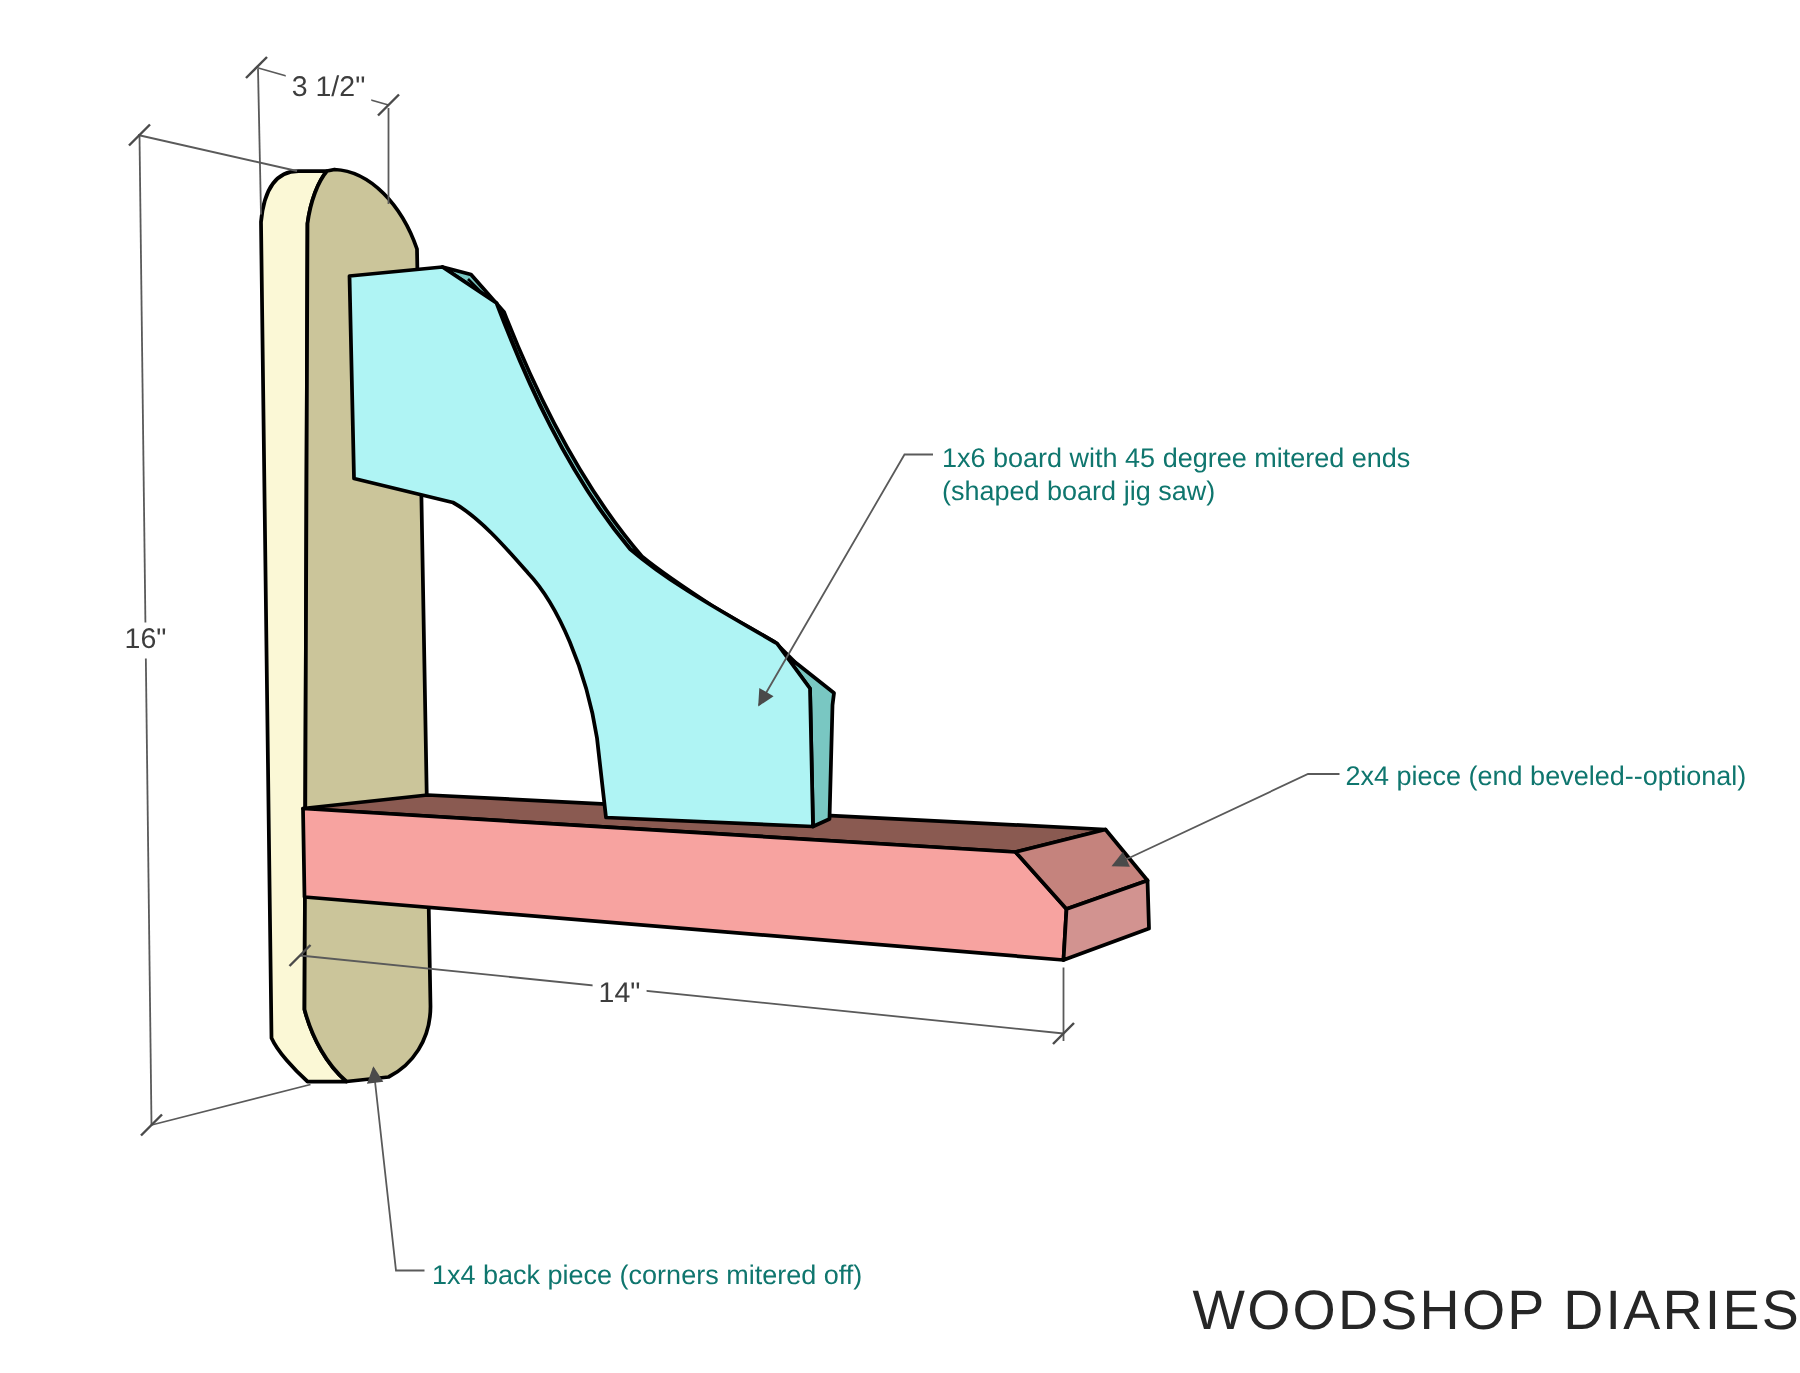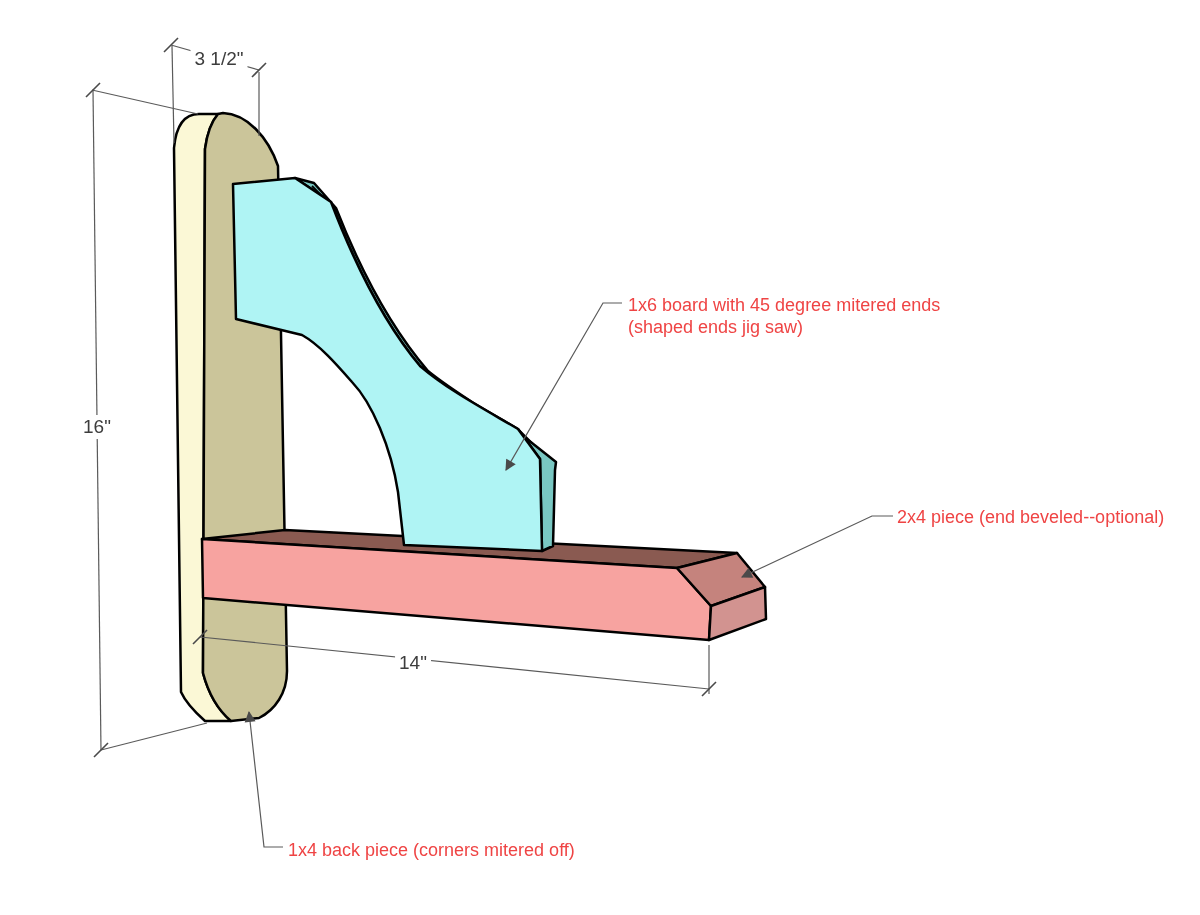--- a/index.html
+++ b/index.html
@@ -1,19 +1,19 @@
 <!DOCTYPE html>
 <html><head>
 <meta charset="utf-8">
 <style>
   html,body{margin:0;padding:0;background:#fff;}
   .canvas{position:relative;width:1200px;height:915px;background:#ffffff;overflow:hidden;
           font-family:"Liberation Sans","DejaVu Sans",sans-serif;}
   svg{position:absolute;left:0;top:0;}
-  .txt{position:absolute;color:#ef4444;font-size:18px;line-height:22px;white-space:nowrap;}
+  .txt{position:absolute;color:#0f766e;font-size:18px;line-height:22px;white-space:nowrap;}
   .dim{position:absolute;color:#3d3d3d;font-size:19px;background:#ffffff;padding:1px 4px;
        transform:translate(-50%,-50%);white-space:nowrap;}
   .logo{position:absolute;left:795px;top:853px;color:#262626;font-size:37px;font-weight:300;
         letter-spacing:1.5px;white-space:nowrap;}
   .shape{stroke:#000;stroke-width:2.5;stroke-linejoin:round;}
   .inner{stroke:#000;stroke-width:1.8;fill:none;}
   .dimline{stroke:#5a5a5a;stroke-width:1.2;fill:none;}
   .tick{stroke:#4a4a4a;stroke-width:1.6;}
 </style>
 </head>
@@ -82,19 +82,20 @@
     <polyline class="dimline" points="893,516 872,516 742,577" marker-end="url(#arrow)"></polyline>
     <polyline class="dimline" points="283,847 264,847 249,712" marker-end="url(#arrow)"></polyline>
   </svg>
 
   <div class="dim" style="left:219px;top:59px;">3 1/2"</div>
   <div class="dim" style="left:97px;top:427px;">16"</div>
   <div class="dim" style="left:413px;top:663px;">14"</div>
 
   <div class="txt" style="left:628px;top:294px;">
     <div>1x6 board with 45 degree mitered ends</div>
-    <div>(shaped ends jig saw)</div>
+    <div>(shaped board jig saw)</div>
   </div>
   <div class="txt" style="left:897px;top:506px;">2x4 piece (end beveled--optional)</div>
   <div class="txt" style="left:288px;top:839px;">1x4 back piece (corners mitered off)</div>
 
+  <div class="logo">WOODSHOP DIARIES</div>
 
 </div>
 
 </body></html>

